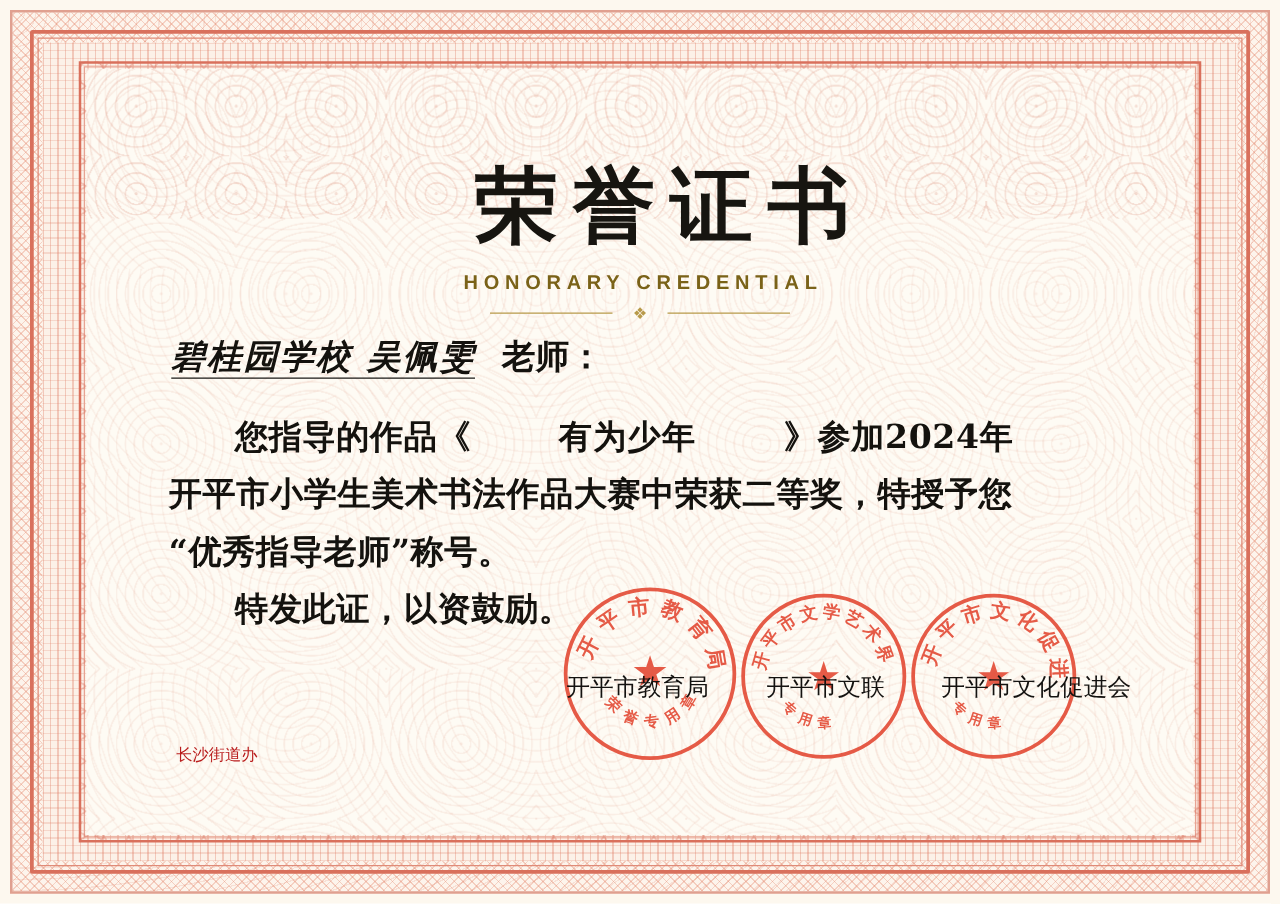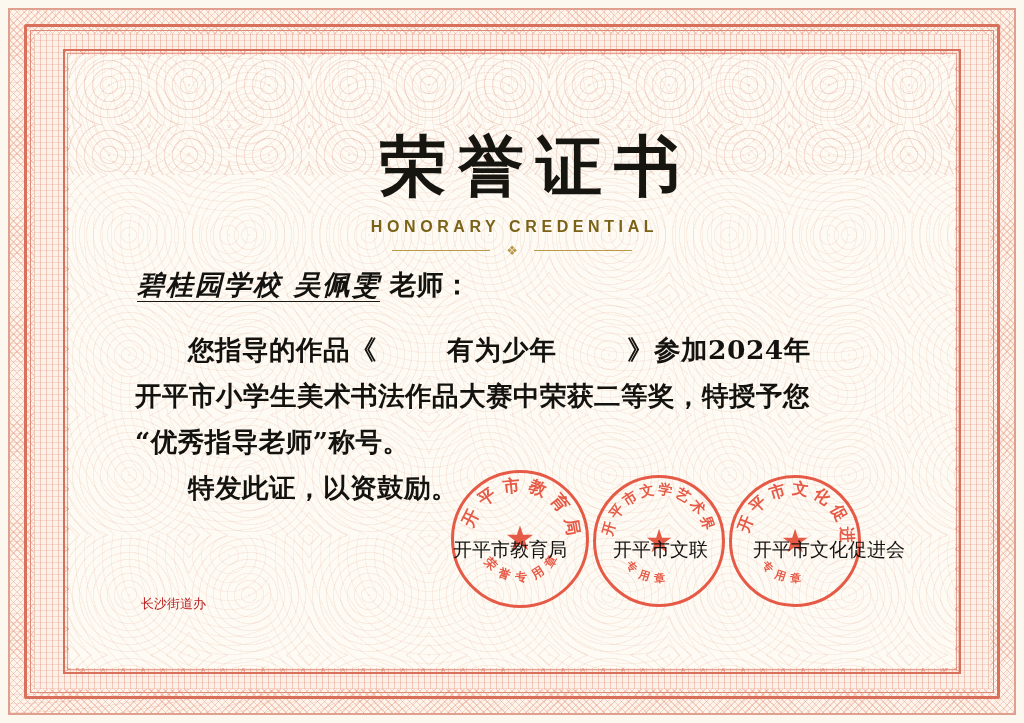--- a/index.html
+++ b/index.html
@@ -171,21 +171,21 @@
   }
 
   
   .title-block {
     position: absolute;
     left: 0; top: 78px;
     width: 886px;
     text-align: center;
   }
   .title-cn {
-    font-family: Liberation Sans, sans-serif;
+    font-family: Liberation Serif, serif;
     font-size: 66px;
     font-weight: 700;
     letter-spacing: 12px;
     color: #171510;
     line-height: 1;
     text-indent: 12px;
     margin-left: 36px;
   }
   .title-en {
     margin-top: 19px;
@@ -234,21 +234,21 @@
   }
   .recipient .handwritten {
     font-family: "DejaVu Sans", sans-serif;
     font-weight: 700;
     font-style: italic;
     letter-spacing: 2px;
     padding-bottom: 1px;
     border-bottom: 1.6px solid #1a1814;
   }
   .recipient .suffix {
-    margin-left: 9px;
+    margin-left: 21px;
     font-weight: 700;
   }
 
   .body {
     position: absolute;
     left: 66px;
     top: 272px;
     width: 770px;
     font-family: "DejaVu Serif", "Liberation Serif", serif;
     font-size: 26.5px;

